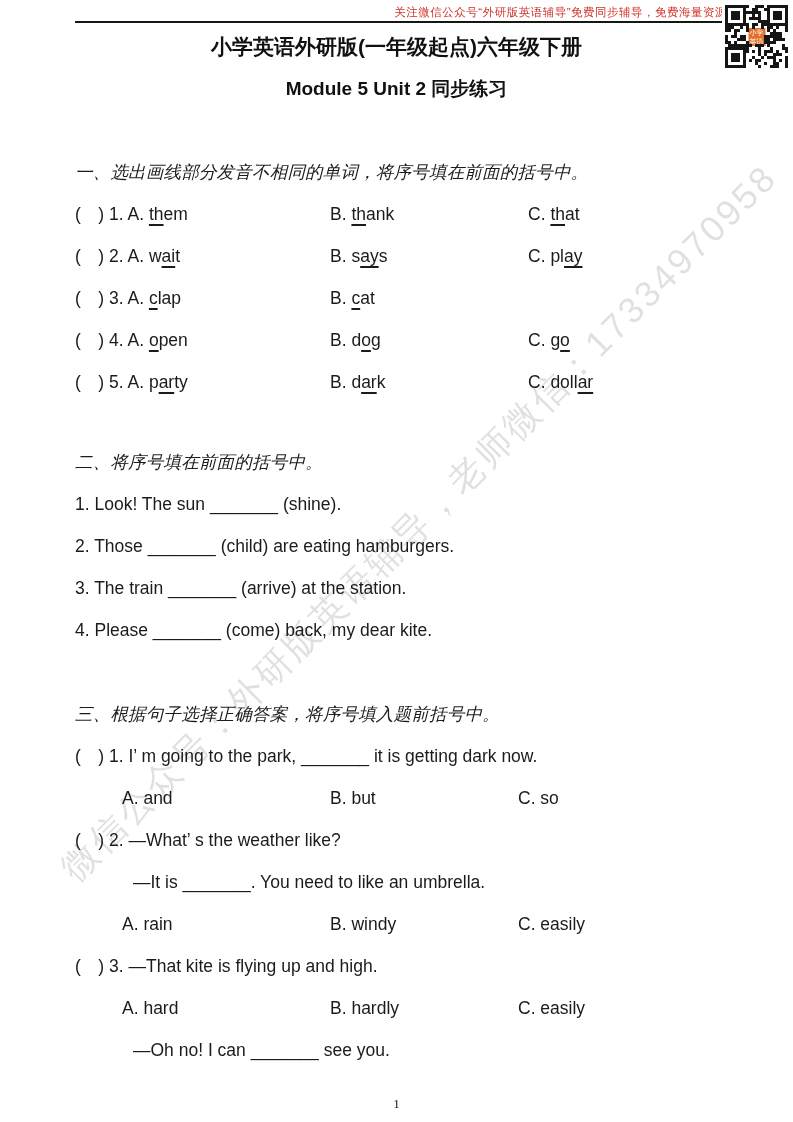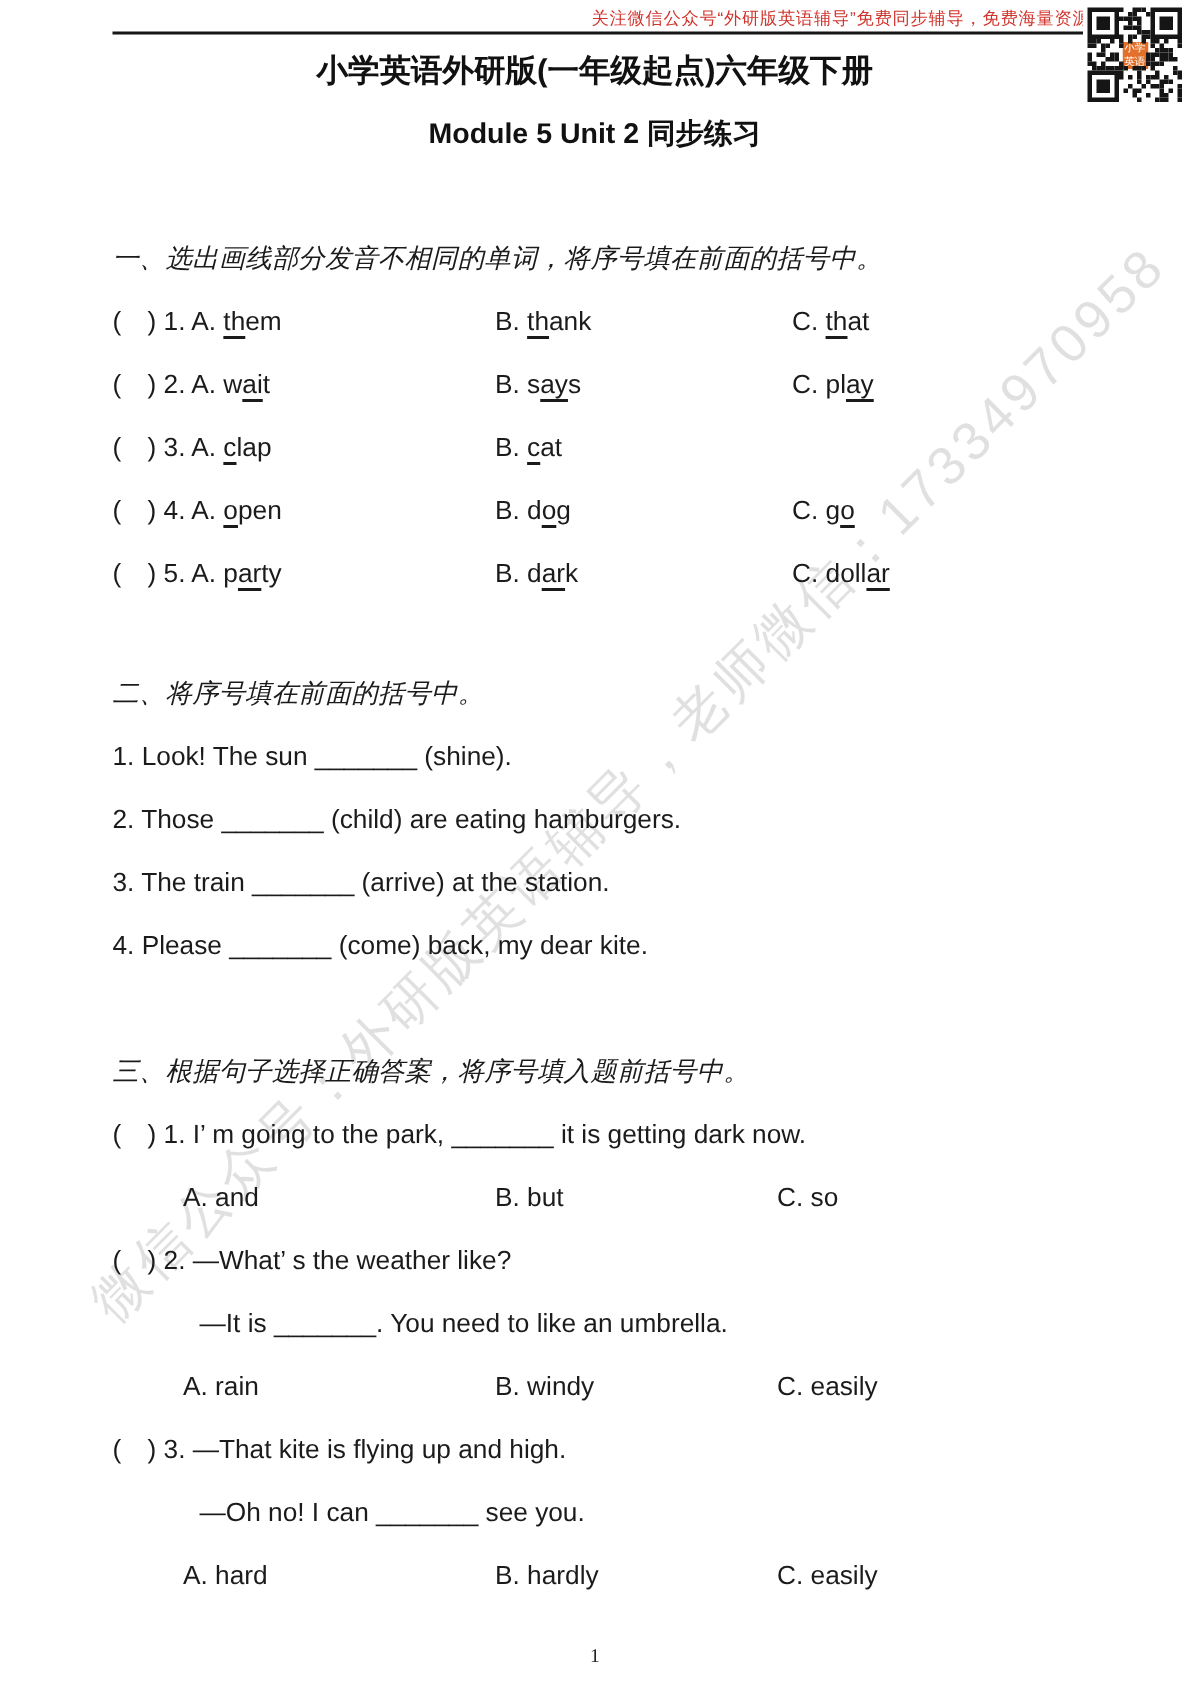--- a/index.html
+++ b/index.html
@@ -268,22 +268,22 @@
 
   <div class="line">(　) 2. —What’ s the weather like?</div>
   <div class="line sub">—It is _______. You need to like an umbrella.</div>
   <div class="line s3opts">
     <span class="o-a">A. rain</span>
     <span class="o-b">B. windy</span>
     <span class="o-c">C. easily</span>
   </div>
 
   <div class="line">(　) 3. —That kite is flying up and high.</div>
-  <div class="line sub">—Oh no! I can _______ see you.</div>
   <div class="line s3opts">
     <span class="o-a">A. hard</span>
     <span class="o-b">B. hardly</span>
     <span class="o-c">C. easily</span>
   </div>
+  <div class="line sub">—Oh no! I can _______ see you.</div>
 
 </div>
 
 <div class="footer"><span>1</span></div>
 
 </body></html>

